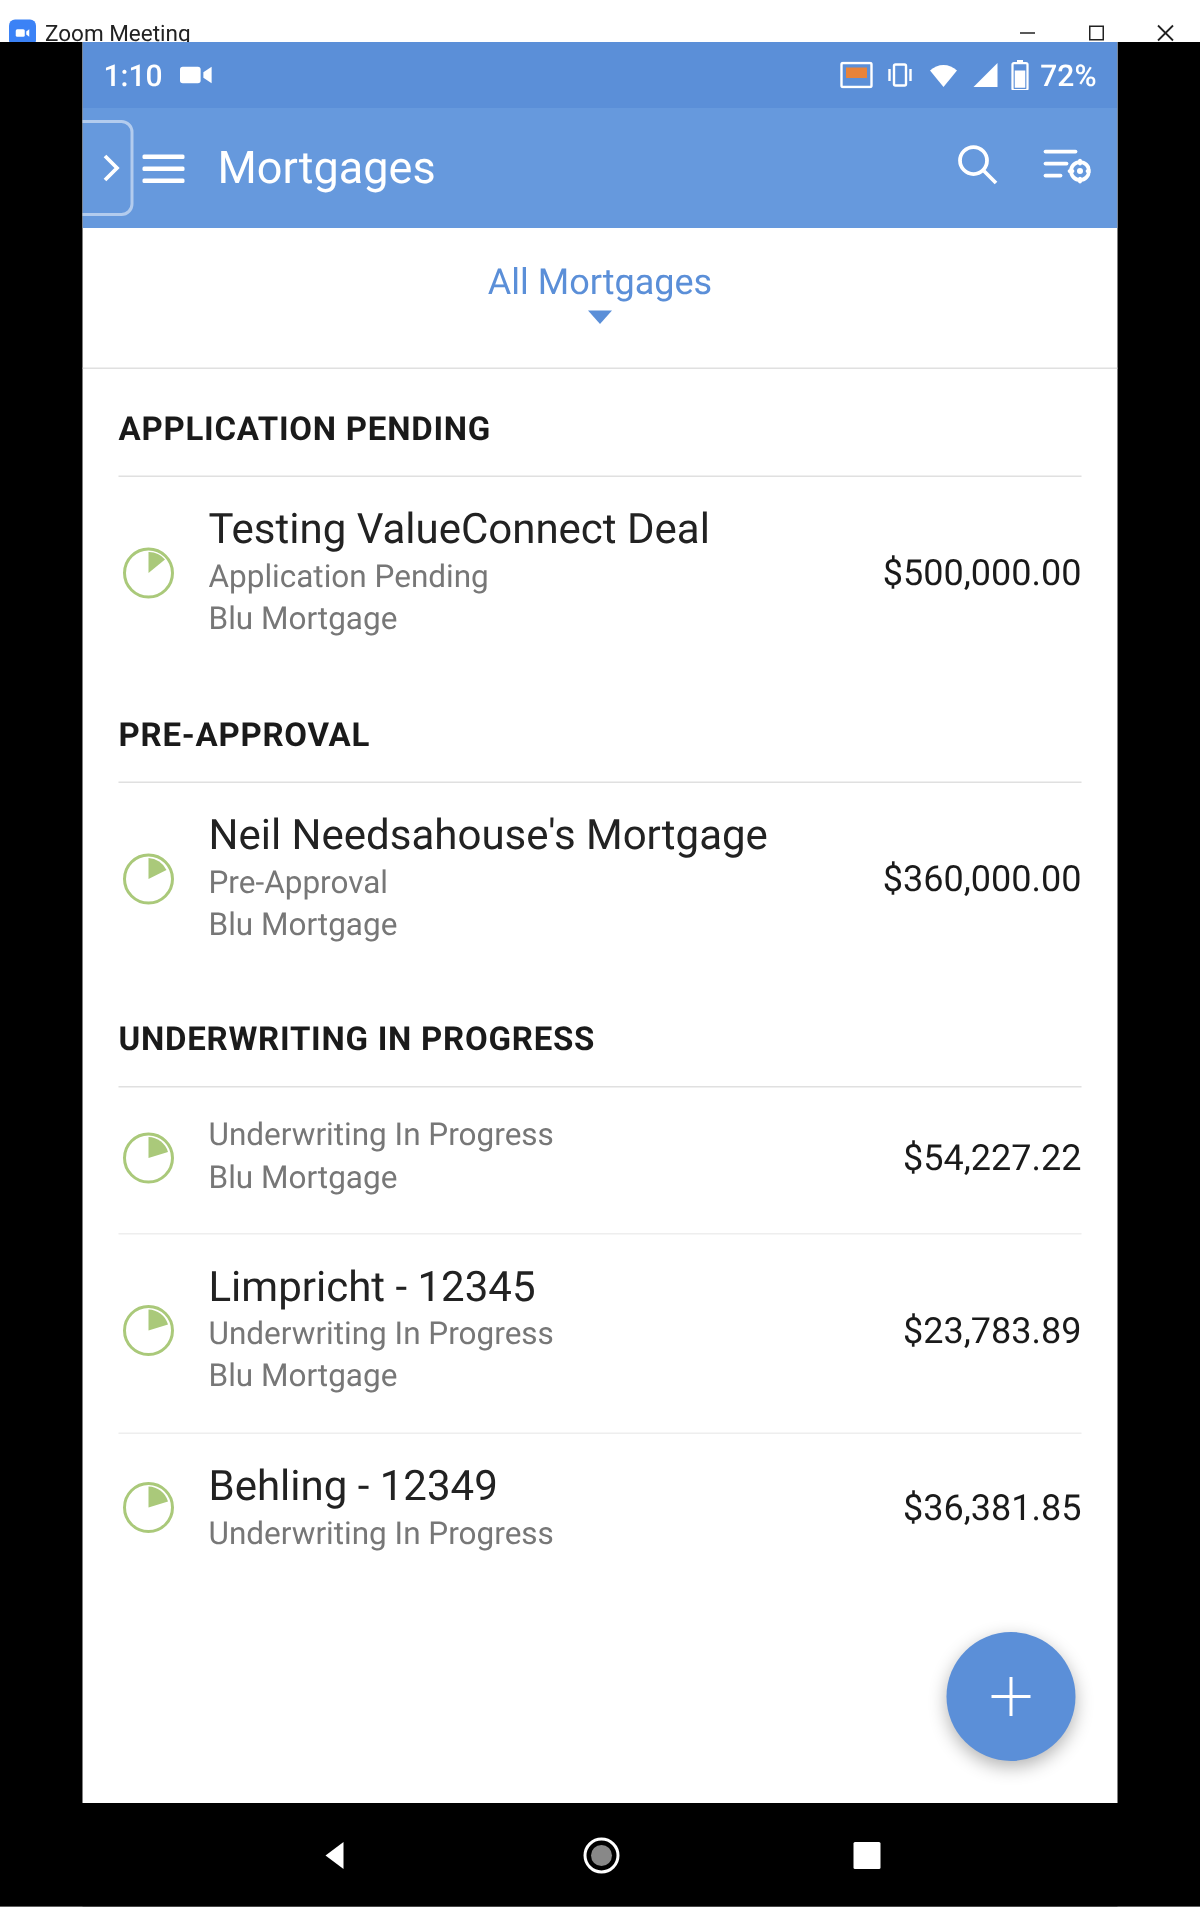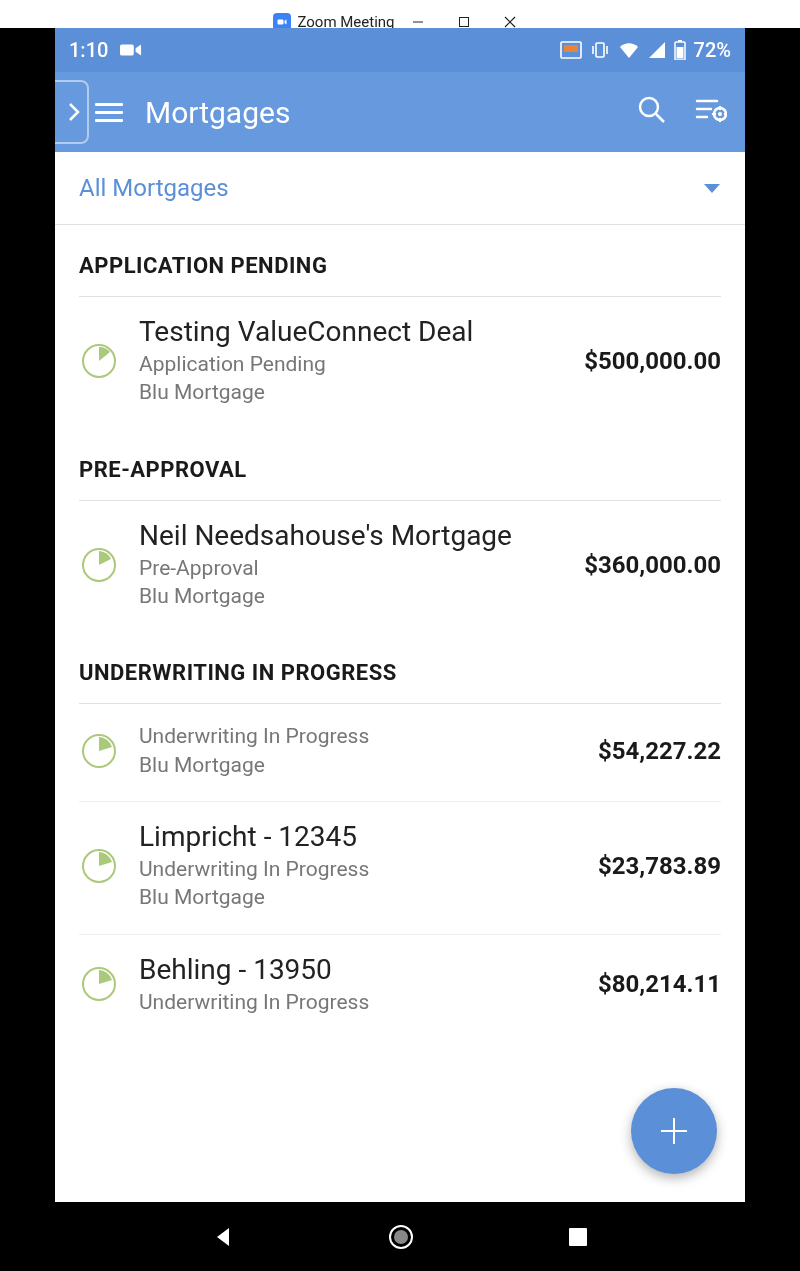--- a/index.html
+++ b/index.html
@@ -10,21 +10,21 @@
     font-family: -apple-system, BlinkMacSystemFont, "Segoe UI", Roboto, Arial, sans-serif;
     overflow: hidden;
     position: relative;
   }
   
   .win-titlebar {
     background: #fff;
     height: 28px;
     display: flex;
     align-items: center;
-    justify-content: center;
+    justify-content: space-between;
     padding: 16px 0 0 6px;
     font-size: 15px;
     color: #222;
   }
   .win-left { display: flex; align-items: center; gap: 6px; }
   .zoom-icon {
     width: 18px; height: 18px; background: #3b82f6; border-radius: 4px;
     display: flex; align-items: center; justify-content: center;
   }
   .zoom-icon svg { width: 12px; height: 12px; }
@@ -94,20 +94,21 @@
   .hamburger span { width: 28px; height: 3px; background: #fff; border-radius: 1px; }
   .app-title { font-size: 30px; font-weight: 400; flex: 1; }
   .header-icons { display: flex; align-items: center; gap: 28px; }
   
   .filter-row {
     display: flex;
     align-items: center;
     justify-content: space-between;
     padding: 22px 24px;
     border-bottom: 1px solid #e0e0e0;
+    flex-direction: column;
   }
   .filter-label { color: #5b8fd8; font-size: 24px; }
   .filter-caret { color: #5b8fd8; font-size: 18px; }
   
   .content { flex: 1; overflow: hidden; padding: 0 24px; }
   .section-header {
     font-size: 22px;
     font-weight: 700;
     color: #1a1a1a;
     letter-spacing: 0.5px;
@@ -122,21 +123,21 @@
     gap: 20px;
   }
   .list-item.noborder { border-bottom: none; }
   .clock-icon {
     width: 40px; height: 40px; flex-shrink: 0;
     display: flex; align-items: center; justify-content: center;
   }
   .item-body { flex: 1; min-width: 0; }
   .item-title { font-size: 28px; color: #222; margin-bottom: 2px; }
   .item-sub { font-size: 21px; color: #777; line-height: 1.35; }
-  .item-amount { font-size: 24px; font-weight: 700; color: #1a1a1a; white-space: nowrap; }
+  .item-amount { font-size: 24px; font-weight: 400; color: #1a1a1a; white-space: nowrap; }
   
   .fab {
     position: absolute;
     right: 28px;
     bottom: 28px;
     width: 86px; height: 86px;
     border-radius: 50%;
     background: #5b8fd8;
     display: flex; align-items: center; justify-content: center;
     box-shadow: 0 4px 12px rgba(0,0,0,0.3);
@@ -345,24 +346,24 @@
         <div class="item-amount">$23,783.89</div>
       </div>
       <div class="list-item noborder">
         <span class="clock-icon">
           <svg width="38" height="38" viewBox="0 0 38 38">
               <circle cx="19" cy="19" r="16" fill="none" stroke="#aac97a" stroke-width="2"></circle>
               <path d="M19 19 L19 5 A14 14 0 0 1 32 15 Z" fill="#aac97a"></path>
             </svg>
         </span>
         <div class="item-body">
-          <div class="item-title">Behling - 13950</div>
+          <div class="item-title">Behling - 12349</div>
           <div class="item-sub">Underwriting In Progress</div>
         </div>
-        <div class="item-amount">$80,214.11</div>
+        <div class="item-amount">$36,381.85</div>
       </div>
 
     </div>
 
     <div class="fab">
       <svg width="34" height="34" viewBox="0 0 34 34" stroke="#fff" stroke-width="2">
           <line x1="17" y1="4" x2="17" y2="30"></line>
           <line x1="4" y1="17" x2="30" y2="17"></line>
         </svg>
     </div>

